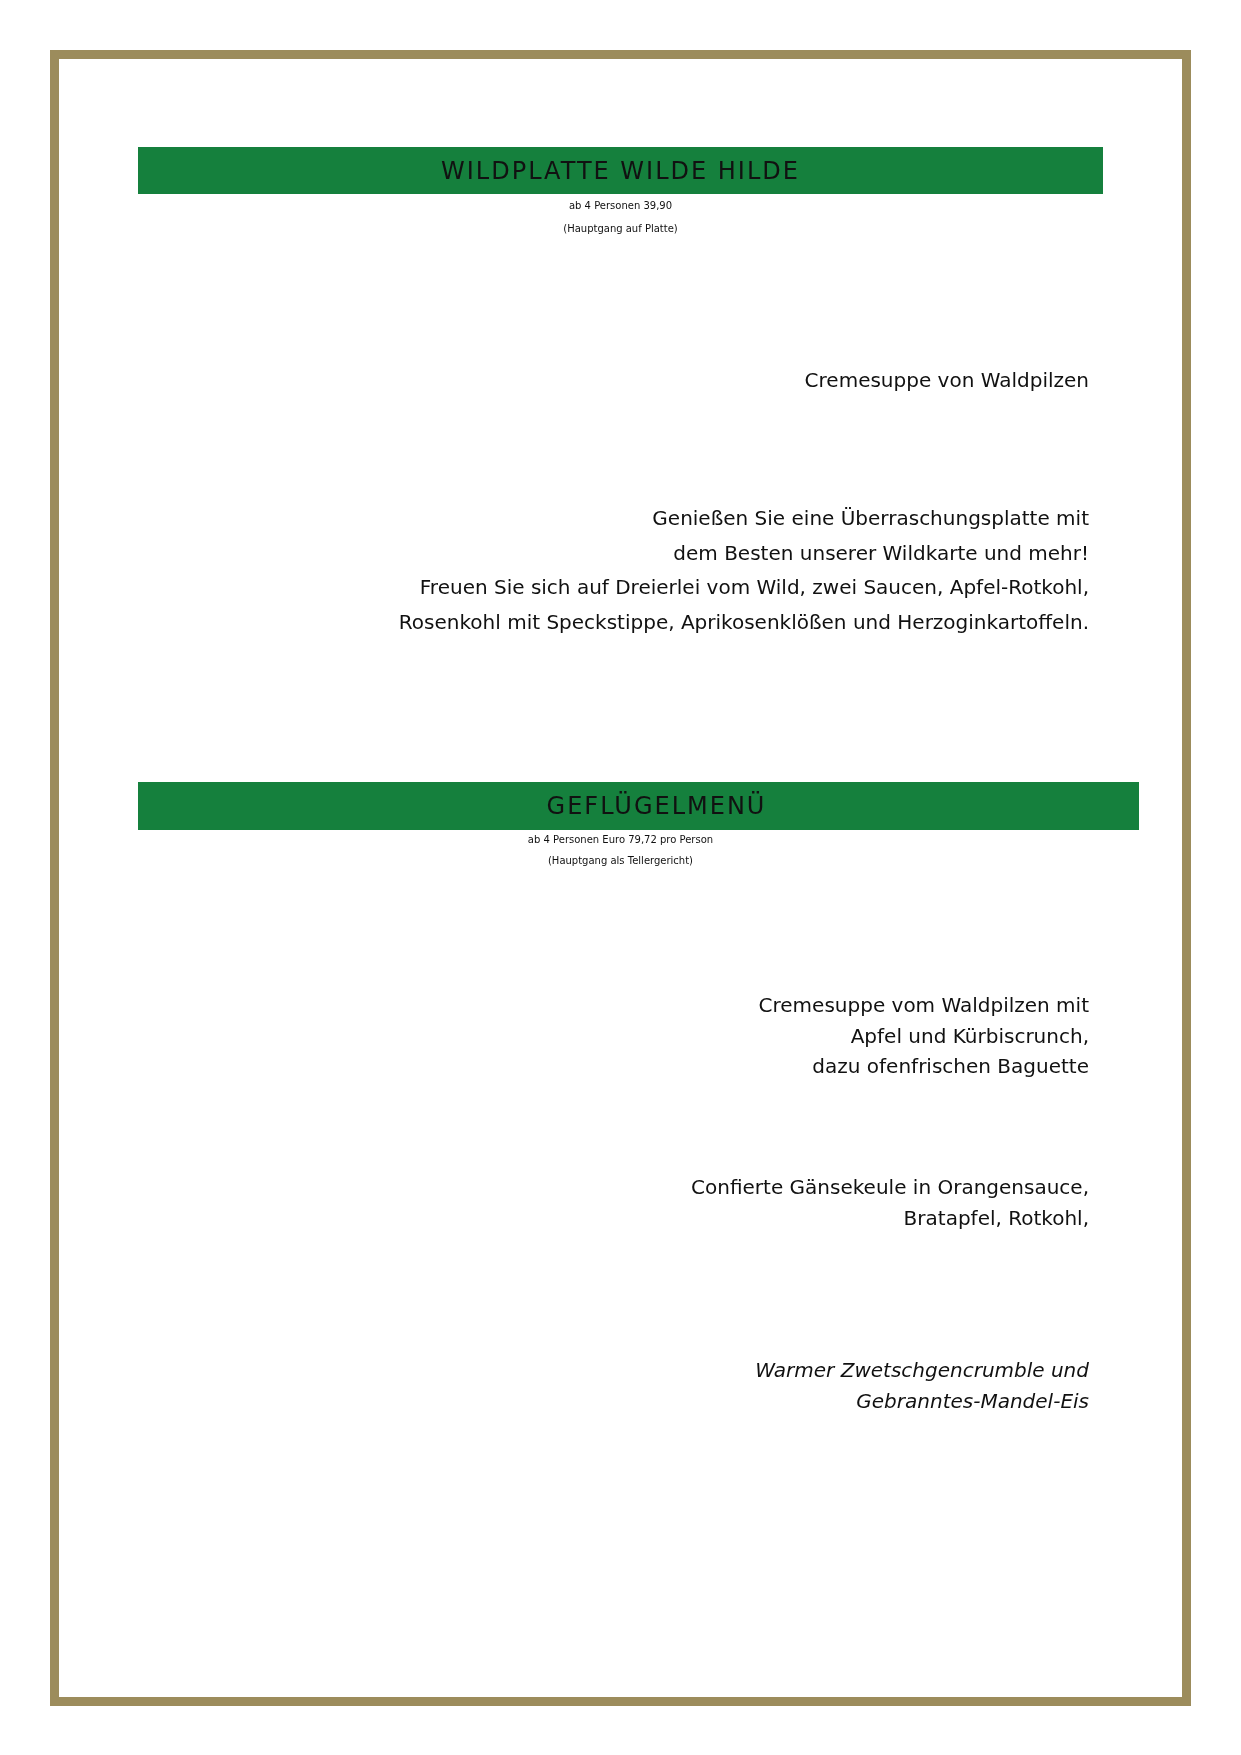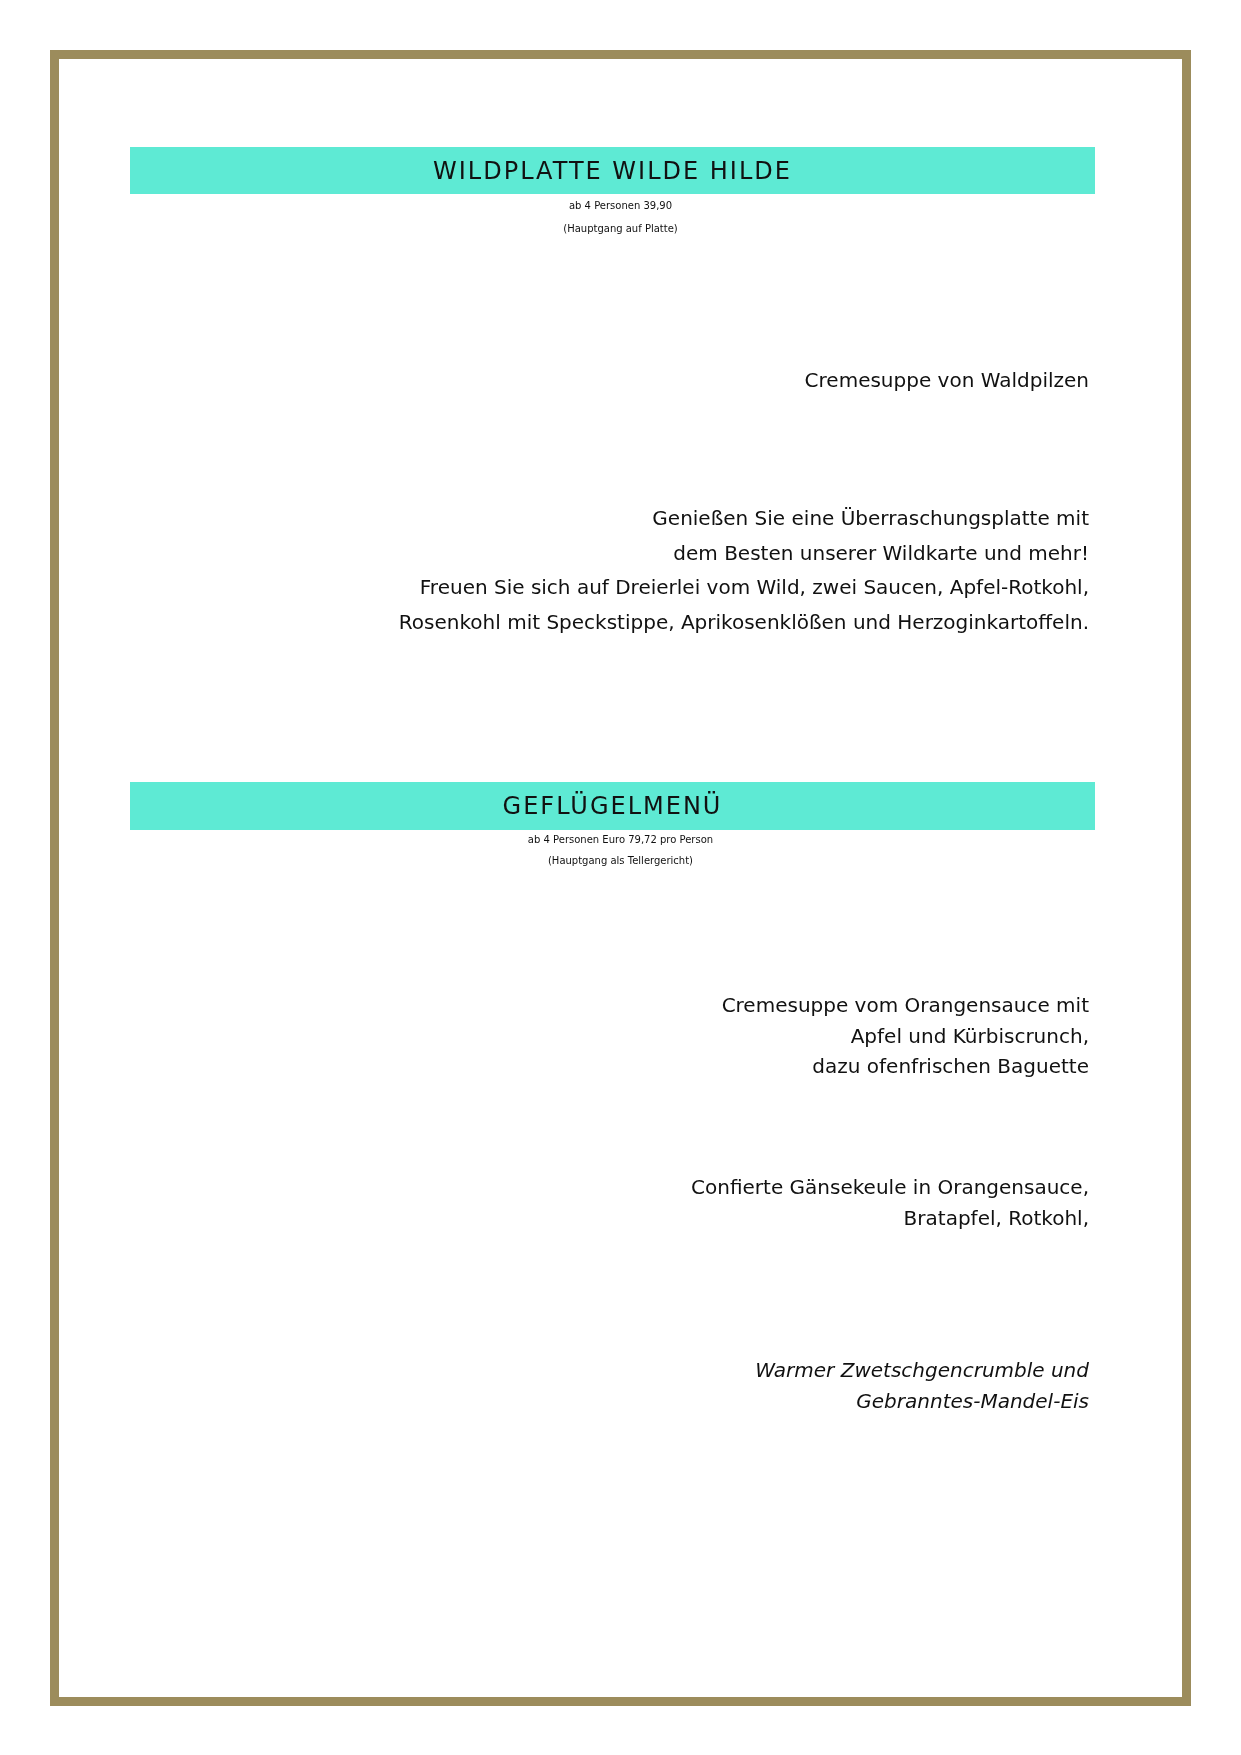--- a/index.html
+++ b/index.html
@@ -5,21 +5,21 @@
     html, body { margin:0; padding:0; }
     body {
       width:1241px; height:1755px; background:#ffffff; position:relative;
       font-family:"DejaVu Sans", sans-serif; color:#111;
     }
     .frame {
       position:absolute; left:50px; top:50px; width:1141px; height:1656px;
       box-sizing:border-box; border:9px solid #9c8c5c;
     }
     .band {
-      position:absolute; left:130px; width:965px; background:#5eead4;
+      position:absolute; left:138px; width:965px; background:#15803d;
       display:flex; align-items:center; justify-content:center;
       font-size:24px; letter-spacing:2px;
     }
     .sub {
       position:absolute; left:138px; width:965px; text-align:center;
       font-size:10px; line-height:23px;
     }
     .block {
       position:absolute; left:124px; width:965px; text-align:right;
       font-size:20px;
@@ -43,30 +43,30 @@
   <div>Cremesuppe von Waldpilzen</div>
 </div>
 
 <div class="block" style="top:501px;line-height:34.5px;">
   <div>Genießen Sie eine Überraschungsplatte mit</div>
   <div>dem Besten unserer Wildkarte und mehr!</div>
   <div>Freuen Sie sich auf Dreierlei vom Wild, zwei Saucen, Apfel-Rotkohl,</div>
   <div>Rosenkohl mit Speckstippe, Aprikosenklößen und Herzoginkartoffeln.</div>
 </div>
 
-<div class="band" style="top:782px;height:48px;">
+<div class="band" style="top:782px;height:48px;padding-left:36px;">
   <span>GEFLÜGELMENÜ</span>
 </div>
 <div class="sub" style="top:829px;line-height:21px;">
   <div>ab 4 Personen Euro 79,72 pro Person</div>
   <div>(Hauptgang als Tellergericht)</div>
 </div>
 
 <div class="block" style="top:990px;line-height:30.5px;">
-  <div>Cremesuppe vom Orangensauce mit</div>
+  <div>Cremesuppe vom Waldpilzen mit</div>
   <div>Apfel und Kürbiscrunch,</div>
   <div>dazu ofenfrischen Baguette</div>
 </div>
 
 <div class="block" style="top:1172px;line-height:30.5px;">
   <div>Confierte Gänsekeule in Orangensauce,</div>
   <div>Bratapfel, Rotkohl,</div>
 </div>
 
 <div class="block" style="top:1355px;line-height:30.5px;font-style:italic;">

